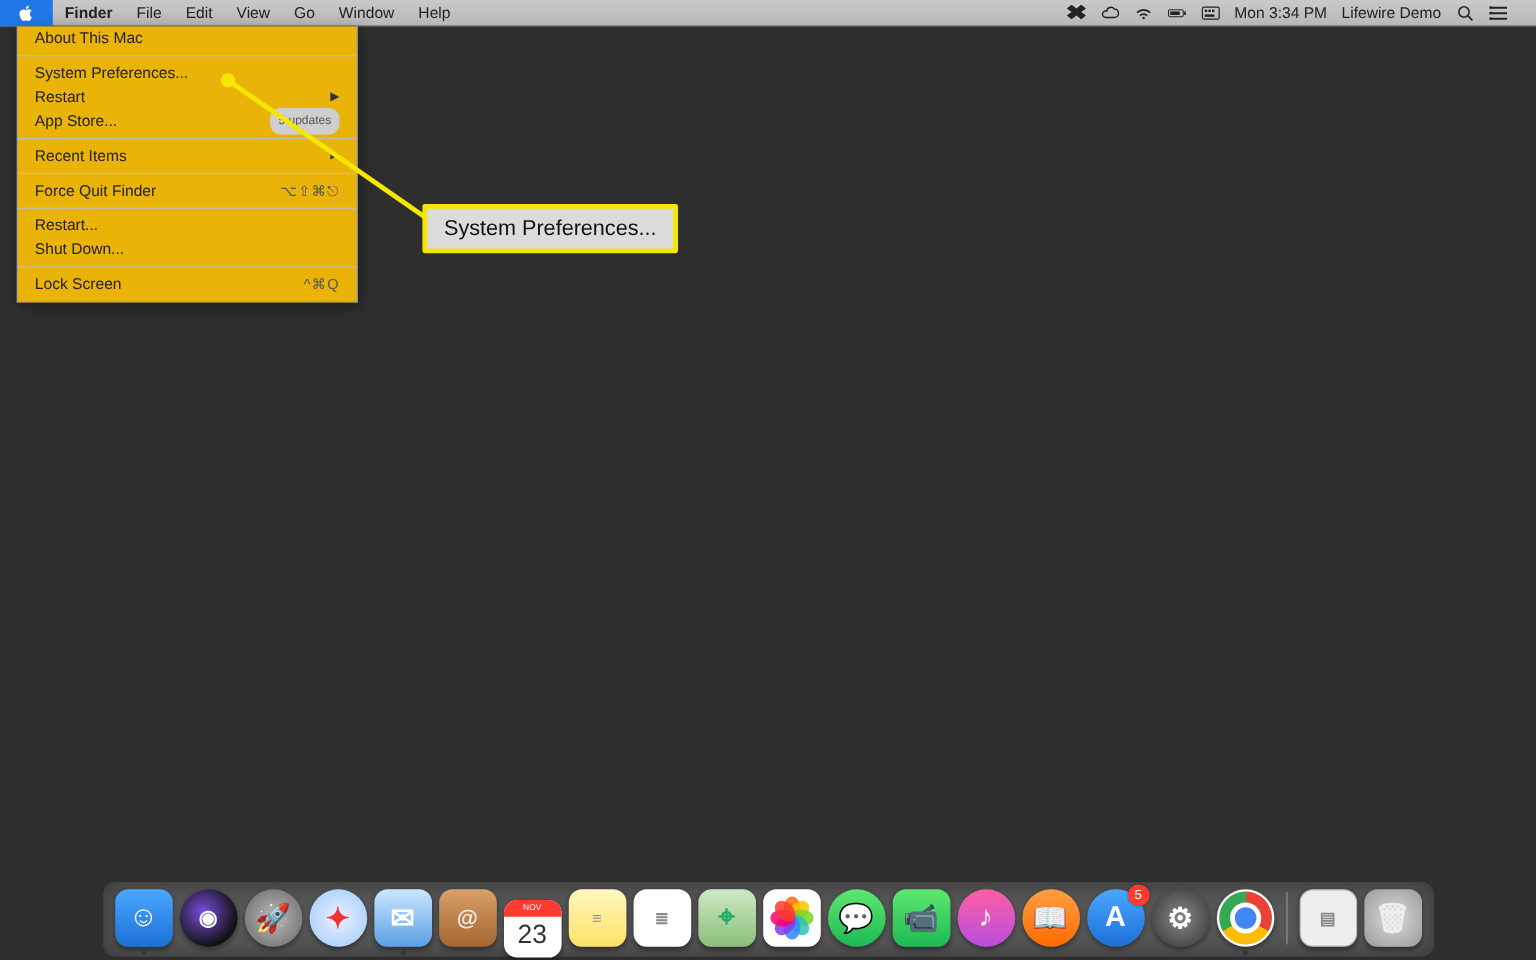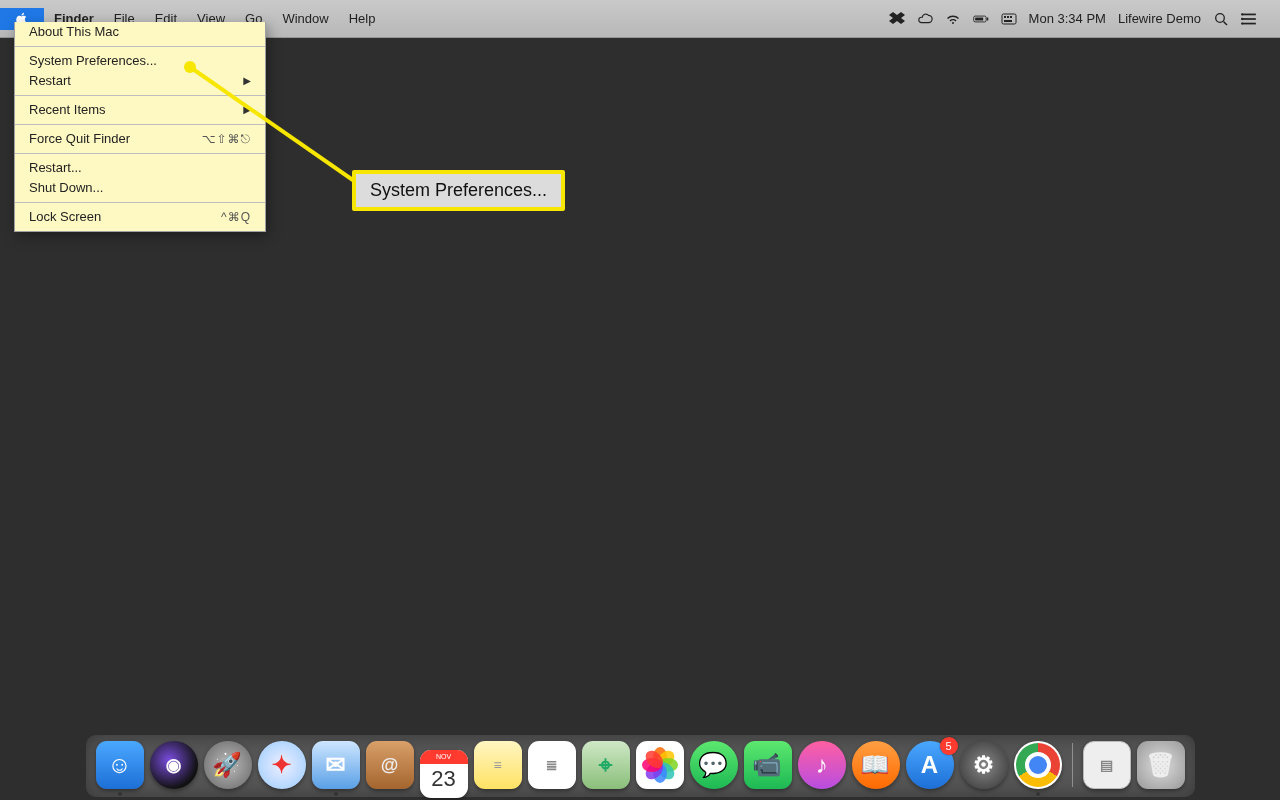--- a/index.html
+++ b/index.html
@@ -1,41 +1,41 @@
 <!DOCTYPE html>
 <html><head>
 <meta charset="utf-8">
 <style>
   * { margin: 0; padding: 0; box-sizing: border-box; }
   html, body { width: 1280px; height: 800px; overflow: hidden; font-family: -apple-system, "Helvetica Neue", Arial, sans-serif; }
   body { background: #2e2e2e; position: relative; }
 
   
   .menubar {
-    position: absolute; top: 0; left: 0; right: 0; height: 38px;
+    position: absolute; top: 0; left: 0; right: 0; height: 22px;
     background: linear-gradient(#c9c9c9, #b8b8b8);
     display: flex; align-items: center; font-size: 13px; color: #222;
     border-bottom: 1px solid #949494;
   }
   .apple-btn {
     width: 44px; height: 22px; background: #1f78e6;
     display: flex; align-items: center; justify-content: center;
   }
   .apple-btn svg { width: 14px; height: 14px; fill: #fff; }
   .menu-items { display: flex; align-items: center; height: 100%; }
   .menu-items .mi { padding: 0 10px; line-height: 22px; cursor: default; }
   .menu-items .mi.bold { font-weight: 600; }
   .menubar-right { margin-left: auto; display: flex; align-items: center; gap: 12px; padding-right: 23px; }
   .menubar-right .ri { font-size: 13px; color: #222; display: flex; align-items: center; }
   .menubar-right svg { width: 16px; height: 14px; fill: #222; }
 
   
   .dropdown {
-    position: absolute; top: 22px; left: 14px; width: 252px;
-    background: #fef9c3; border: 1px solid #a0a0a0; border-top: none;
+    position: absolute; top: 22px; left: 14px; width: 284px;
+    background: #eab308; border: 1px solid #a0a0a0; border-top: none;
     box-shadow: 2px 4px 12px rgba(0,0,0,.35);
     font-size: 13px; color: #222; padding-bottom: 4px;
   }
   .dd-item { height: 20px; line-height: 20px; padding: 0 14px; display: flex; align-items: center; justify-content: space-between; cursor: default; }
   .dd-item .label {}
   .dd-item .shortcut { font-size: 12px; color: #555; letter-spacing: 1px; }
   .dd-sep { height: 1px; background: #bdbdbd; margin: 4px 0; }
   .dd-item .arrow { font-size: 10px; color: #333; }
   .pill {
     background: #cfcfcf; border-radius: 9px; font-size: 10px; padding: 1px 7px; color: #555;
@@ -194,20 +194,24 @@
       <span class="label">About This Mac</span>
     </div>
   <div class="dd-sep"></div>
   <div class="dd-item">
       <span class="label">System Preferences...</span>
     </div>
   <div class="dd-item">
       <span class="label">Restart</span>
       <span class="arrow">▶</span>
     </div>
+  <div class="dd-item">
+      <span class="label">App Store...</span>
+      <span class="pill">5 updates</span>
+    </div>
   <div class="dd-sep"></div>
   <div class="dd-item">
       <span class="label">Recent Items</span>
       <span class="arrow">▶</span>
     </div>
   <div class="dd-sep"></div>
   <div class="dd-item">
       <span class="label">Force Quit Finder</span>
       <span class="shortcut">⌥⇧⌘⎋</span>
     </div>

